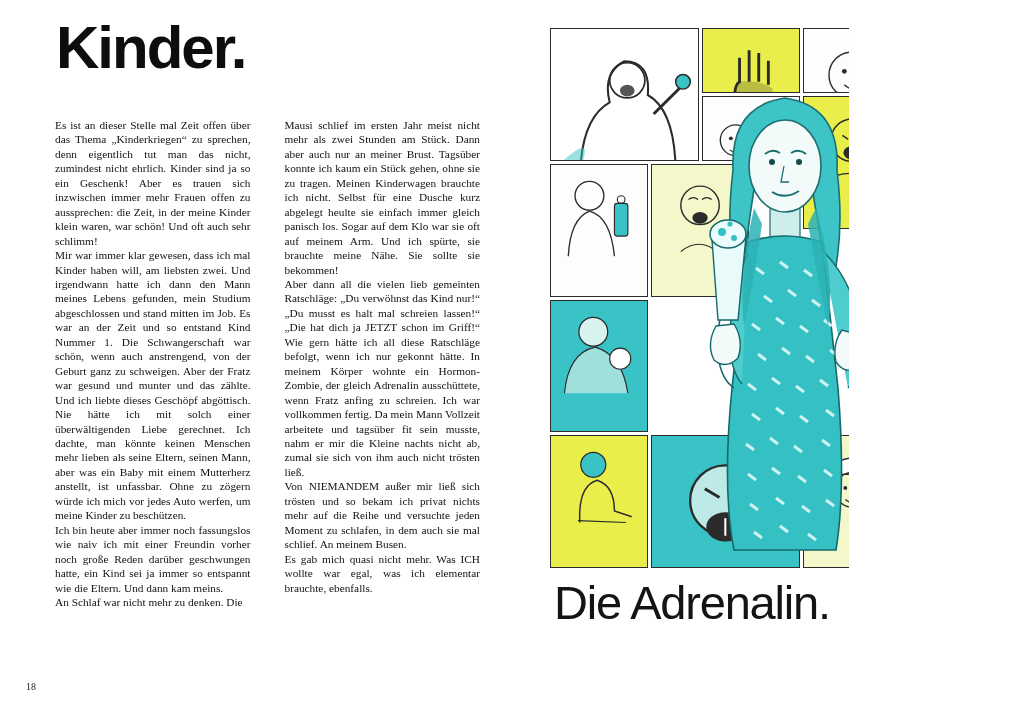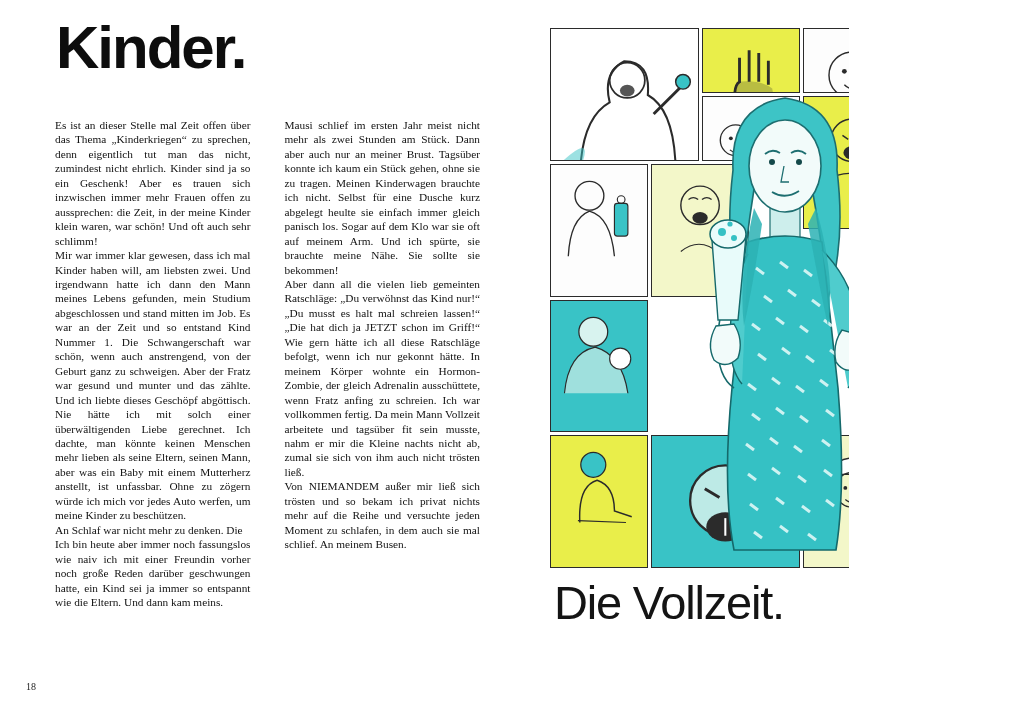--- a/index.html
+++ b/index.html
@@ -125,27 +125,28 @@
 <div class="page">
 
   <div class="left-page">
 
     <div class="headline">Kinder.</div>
 
     <div class="columns">
       <div class="col">
         <p>Es ist an dieser Stelle mal Zeit offen über das Thema „Kinderkriegen“ zu sprechen, denn eigentlich tut man das nicht, zumindest nicht ehrlich. Kinder sind ja so ein Geschenk! Aber es trauen sich inzwischen immer mehr Frauen offen zu aussprechen: die Zeit, in der meine Kinder klein waren, war schön! Und oft auch sehr schlimm!</p>
         <p>Mir war immer klar gewesen, dass ich mal Kinder haben will, am liebsten zwei. Und irgendwann hatte ich dann den Mann meines Lebens gefunden, mein Studium abgeschlossen und stand mitten im Job. Es war an der Zeit und so entstand Kind Nummer 1. Die Schwangerschaft war schön, wenn auch anstrengend, von der Geburt ganz zu schweigen. Aber der Fratz war gesund und munter und das zählte. Und ich liebte dieses Geschöpf abgöttisch. Nie hätte ich mit solch einer überwältigenden Liebe gerechnet. Ich dachte, man könnte keinen Menschen mehr lieben als seine Eltern, seinen Mann, aber was ein Baby mit einem Mutterherz anstellt, ist unfassbar. Ohne zu zögern würde ich mich vor jedes Auto werfen, um meine Kinder zu beschützen.</p>
+        <p>Ich bin heute aber immer noch fassungslos wie naiv ich mit einer Freundin vorher noch große Reden darüber geschwungen hatte, ein Kind sei ja immer so entspannt wie die Eltern. Und dann kam meins.</p>
         <p>An Schlaf war nicht mehr zu denken. Die</p>
-        <p>Ich bin heute aber immer noch fassungslos wie naiv ich mit einer Freundin vorher noch große Reden darüber geschwungen hatte, ein Kind sei ja immer so entspannt wie die Eltern. Und dann kam meins.</p>
       </div>
       <div class="col">
         <p>Mausi schlief im ersten Jahr meist nicht mehr als zwei Stunden am Stück. Dann aber auch nur an meiner Brust. Tagsüber konnte ich kaum ein Stück gehen, ohne sie zu tragen. Meinen Kinderwagen brauchte ich nicht. Selbst für eine Dusche kurz abgelegt heulte sie einfach immer gleich panisch los. Sogar auf dem Klo war sie oft auf meinem Arm. Und ich spürte, sie brauchte meine Nähe. Sie sollte sie bekommen!</p>
         <p>Aber dann all die vielen lieb gemeinten Ratschläge: „Du verwöhnst das Kind nur!“ „Du musst es halt mal schreien lassen!“ „Die hat dich ja JETZT schon im Griff!“ Wie gern hätte ich all diese Ratschläge befolgt, wenn ich nur gekonnt hätte. In meinem Körper wohnte ein Hormon-Zombie, der gleich Adrenalin ausschüttete, wenn Fratz anfing zu schreien. Ich war vollkommen fertig. Da mein Mann Vollzeit arbeitete und tagsüber fit sein musste, nahm er mir die Kleine nachts nicht ab, zumal sie sich von ihm auch nicht trösten ließ.</p>
         <p>Von NIEMANDEM außer mir ließ sich trösten und so bekam ich privat nichts mehr auf die Reihe und versuchte jeden Moment zu schlafen, in dem auch sie mal schlief. An meinem Busen.</p>
+        <p>Es gab mich quasi nicht mehr. Was ICH wollte war egal, was ich elementar brauchte, ebenfalls.</p>
       </div>
     </div>
 
     <div class="folio folio-left">18</div>
   </div>
 
   <div class="right-page">
 
     <div class="art">
 
@@ -331,17 +332,17 @@
         <circle cx="70" cy="166" r="2.6" fill="#35c1c4"></circle>
 
         <path d="M162 192 Q196 226 200 276 Q202 312 188 330" fill="#4fcccd" stroke="#15696b" stroke-width="1.4"></path>
         <path d="M196 276 Q206 292 198 308 Q186 318 176 304 Q172 286 182 272 Z" fill="#f2fbfa" stroke="#15696b" stroke-width="1.4"></path>
 
         <path d="M156 150 Q176 220 168 268 Q158 222 148 166 Z" fill="#2bb1b4" opacity="0.85"></path>
         <path d="M94 150 Q78 220 84 268 Q94 222 102 166 Z" fill="#2bb1b4" opacity="0.85"></path>
       </svg>
     </div>
 
-    <div class="caption">Die Vollzeit.</div>
+    <div class="caption">Die Adrenalin.</div>
 
     <div class="folio folio-right">23</div>
   </div>
 </div>
 
 </body></html>

